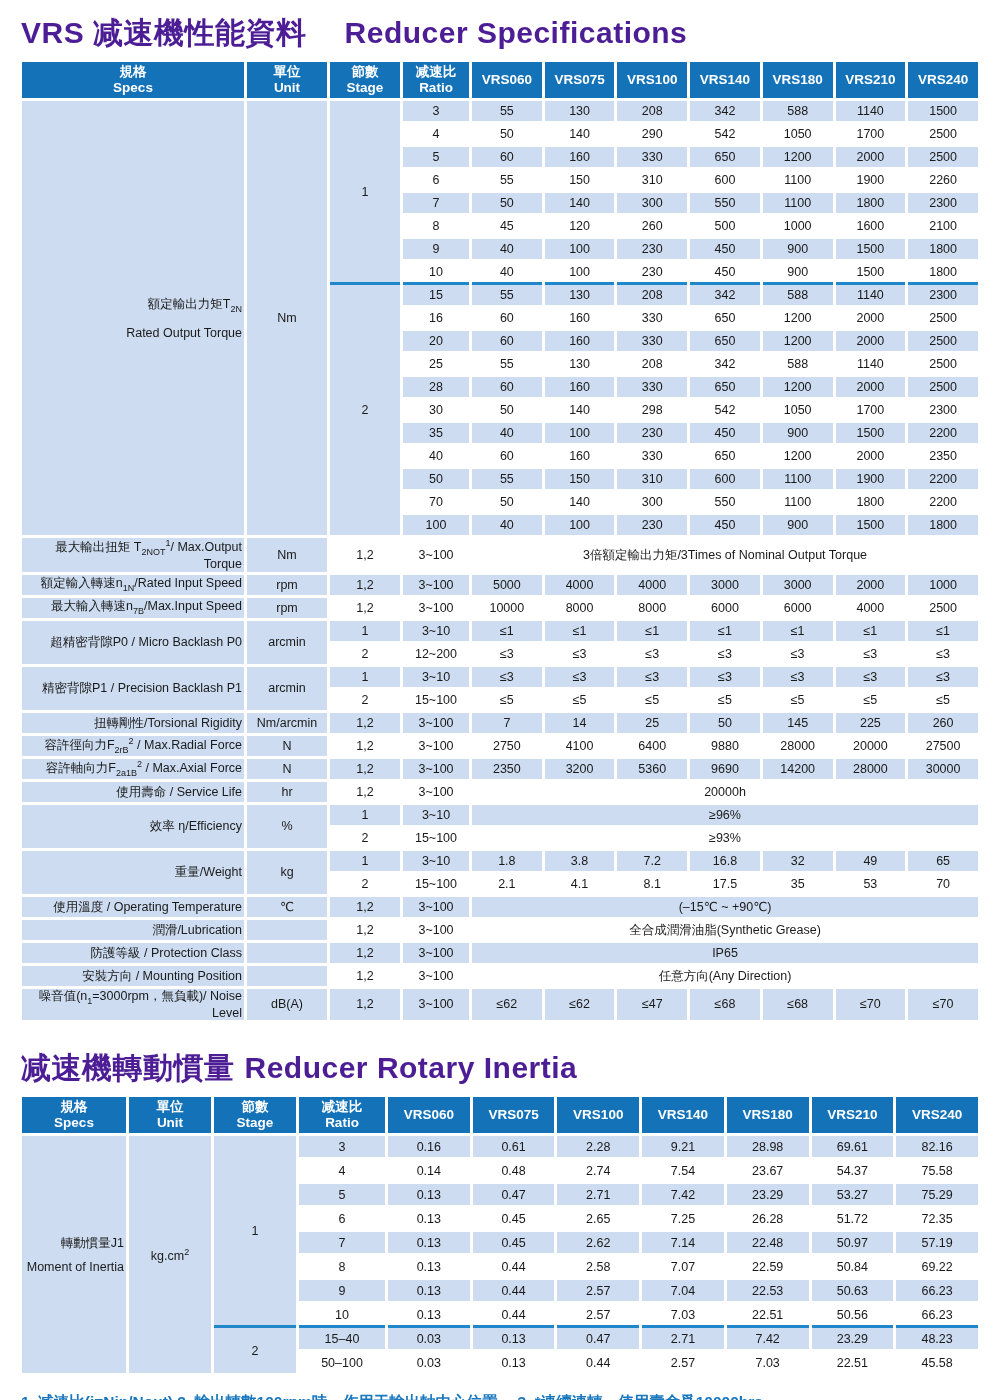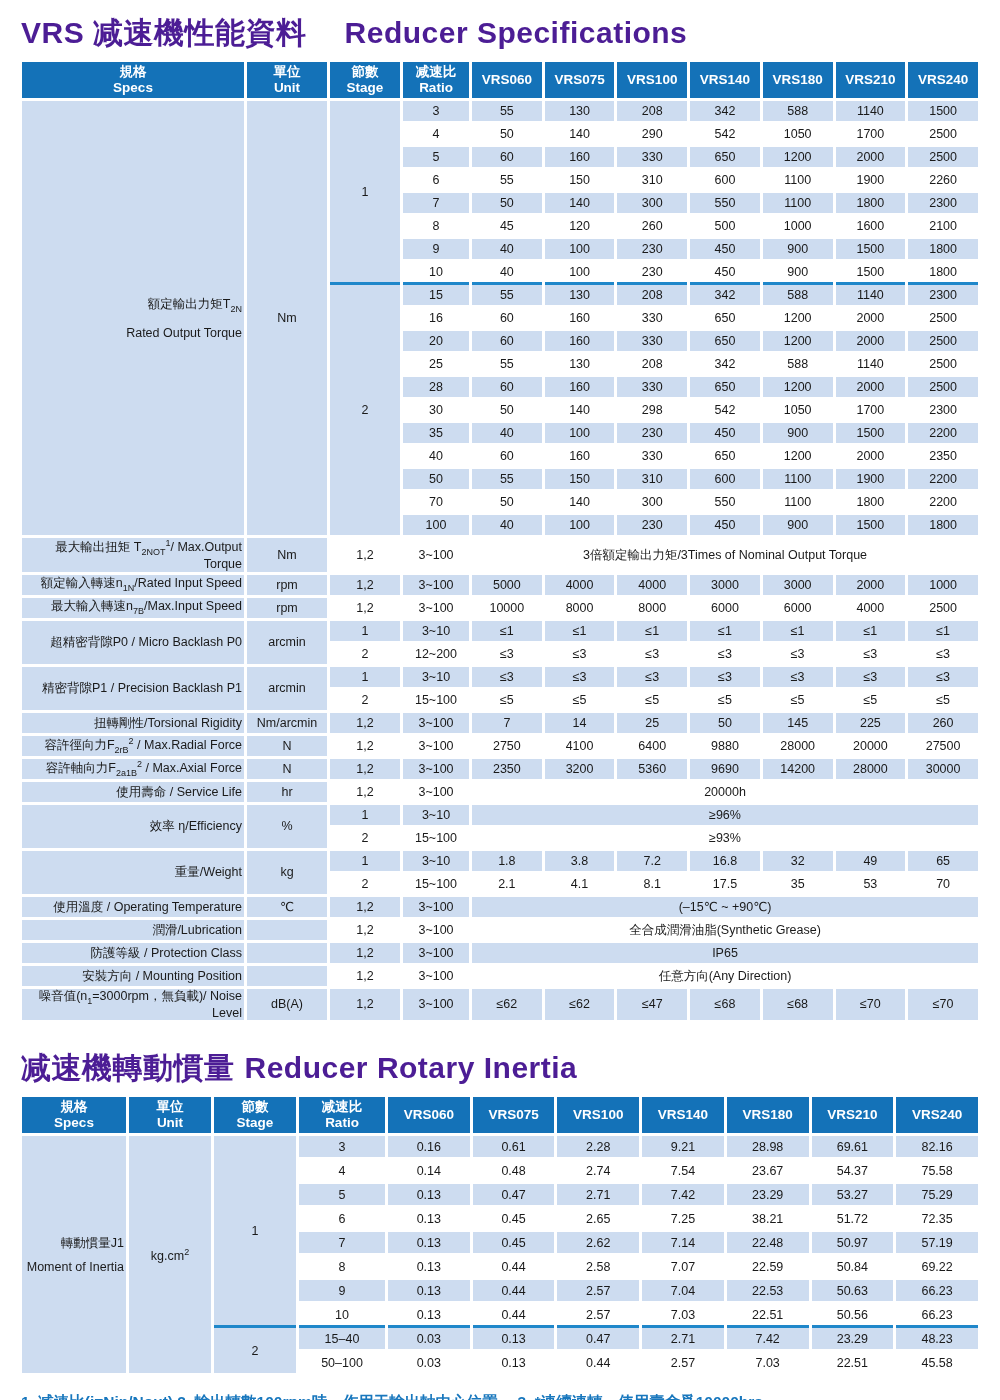--- a/index.html
+++ b/index.html
@@ -518,21 +518,21 @@
           <td class="lite">23.29</td>
           <td class="lite">53.27</td>
           <td class="lite">75.29</td>
         </tr>
         <tr>
           <td class="white">6</td>
           <td class="white">0.13</td>
           <td class="white">0.45</td>
           <td class="white">2.65</td>
           <td class="white">7.25</td>
-          <td class="white">38.21</td>
+          <td class="white">26.28</td>
           <td class="white">51.72</td>
           <td class="white">72.35</td>
         </tr>
         <tr>
           <td class="lite">7</td>
           <td class="lite">0.13</td>
           <td class="lite">0.45</td>
           <td class="lite">2.62</td>
           <td class="lite">7.14</td>
           <td class="lite">22.48</td>

